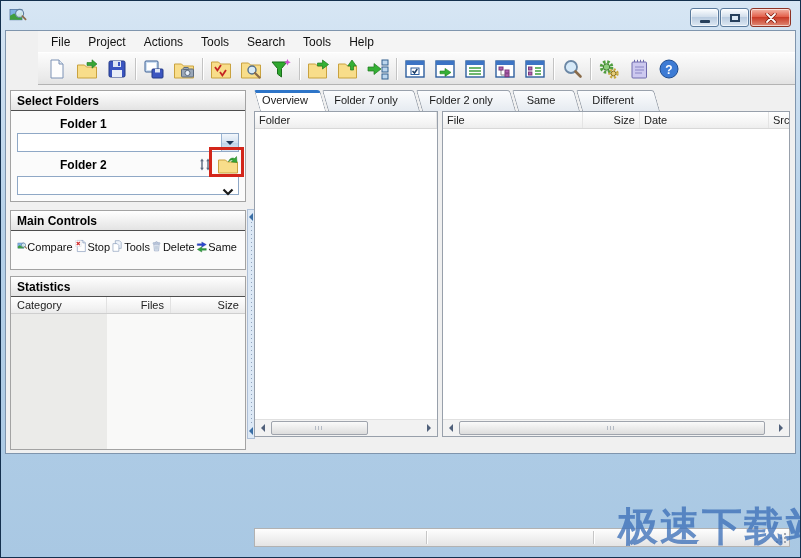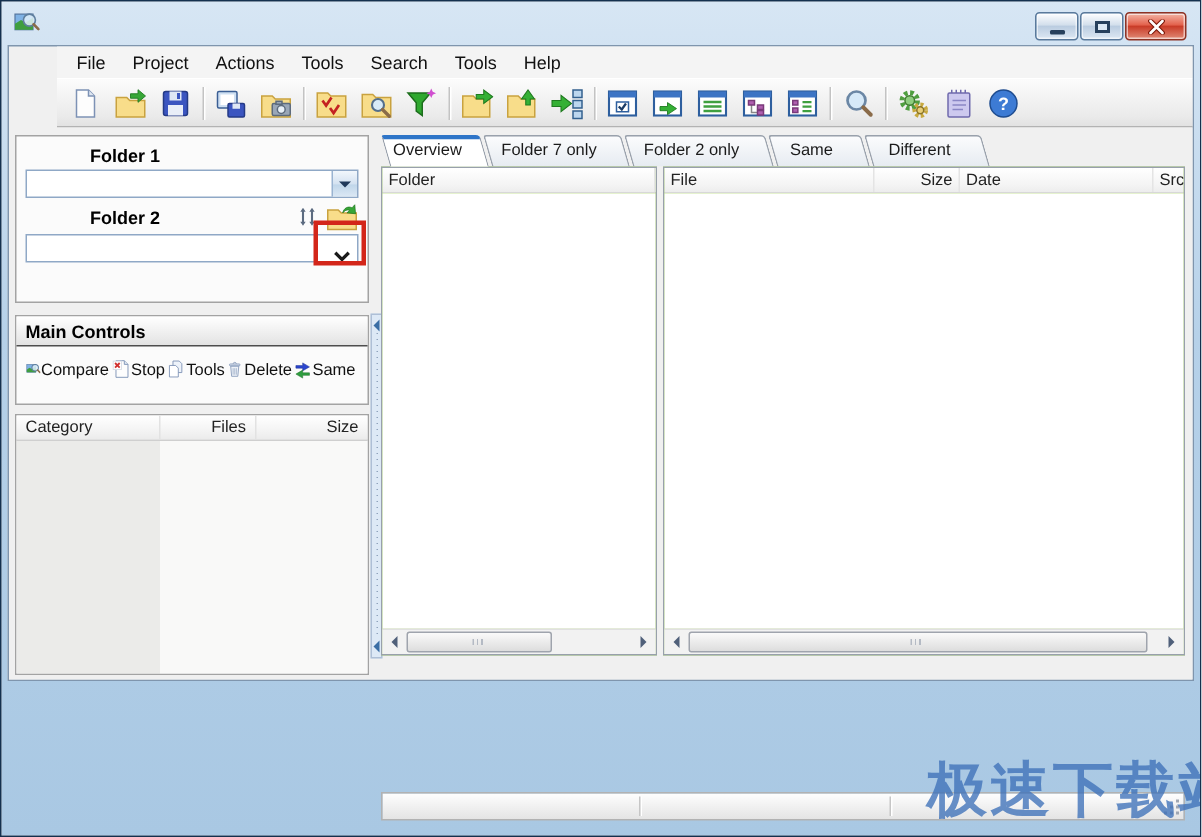--- a/index.html
+++ b/index.html
@@ -345,20 +345,21 @@
           <text x="11" y="15.5" text-anchor="middle" font-size="12" font-weight="bold" fill="#fff" font-family="Liberation Sans, sans-serif">?</text>
         </svg>
       </div>
     </div>
 
     <div class="content">
 
       <div class="sidebar">
 
         <div class="group" style="height:112px;">
+          <div class="group-header">Select Folders</div>
           <div class="sf-body">
             <div class="field-label">Folder 1</div>
             <div class="combo">
               <input value="" style="">
               <div class="combo-btn">
                   <div class="tri-down"></div>
                 </div>
             </div>
             <div class="f2-row">
               <span class="field-label">Folder 2</span>
@@ -429,20 +430,21 @@
               <svg width="24" height="24" viewBox="0 0 24 24">
                 <path d="M4 8h8V4.8L20 9.5l-8 4.7V11H4z" fill="#2b46cf" stroke="#1b2f8f" stroke-width=".6"></path>
                 <path d="M20 16.5h-8v-3.2l-8 4.7 8 4.7v-3.2h8z" fill="#2f9e3f" stroke="#1e6e2a" stroke-width=".6"></path>
               </svg>
               <span class="mc-label">Same</span>
             </div>
           </div>
         </div>
 
         <div class="group stats" style="margin-top:6px;">
+          <div class="group-header">Statistics</div>
           <div class="stat-cols">
             <div class="c1">Category</div>
             <div class="c2">Files</div>
             <div class="c3">Size</div>
           </div>
           <div class="stat-body"></div>
         </div>
       </div>
 
       <div class="splitter">

